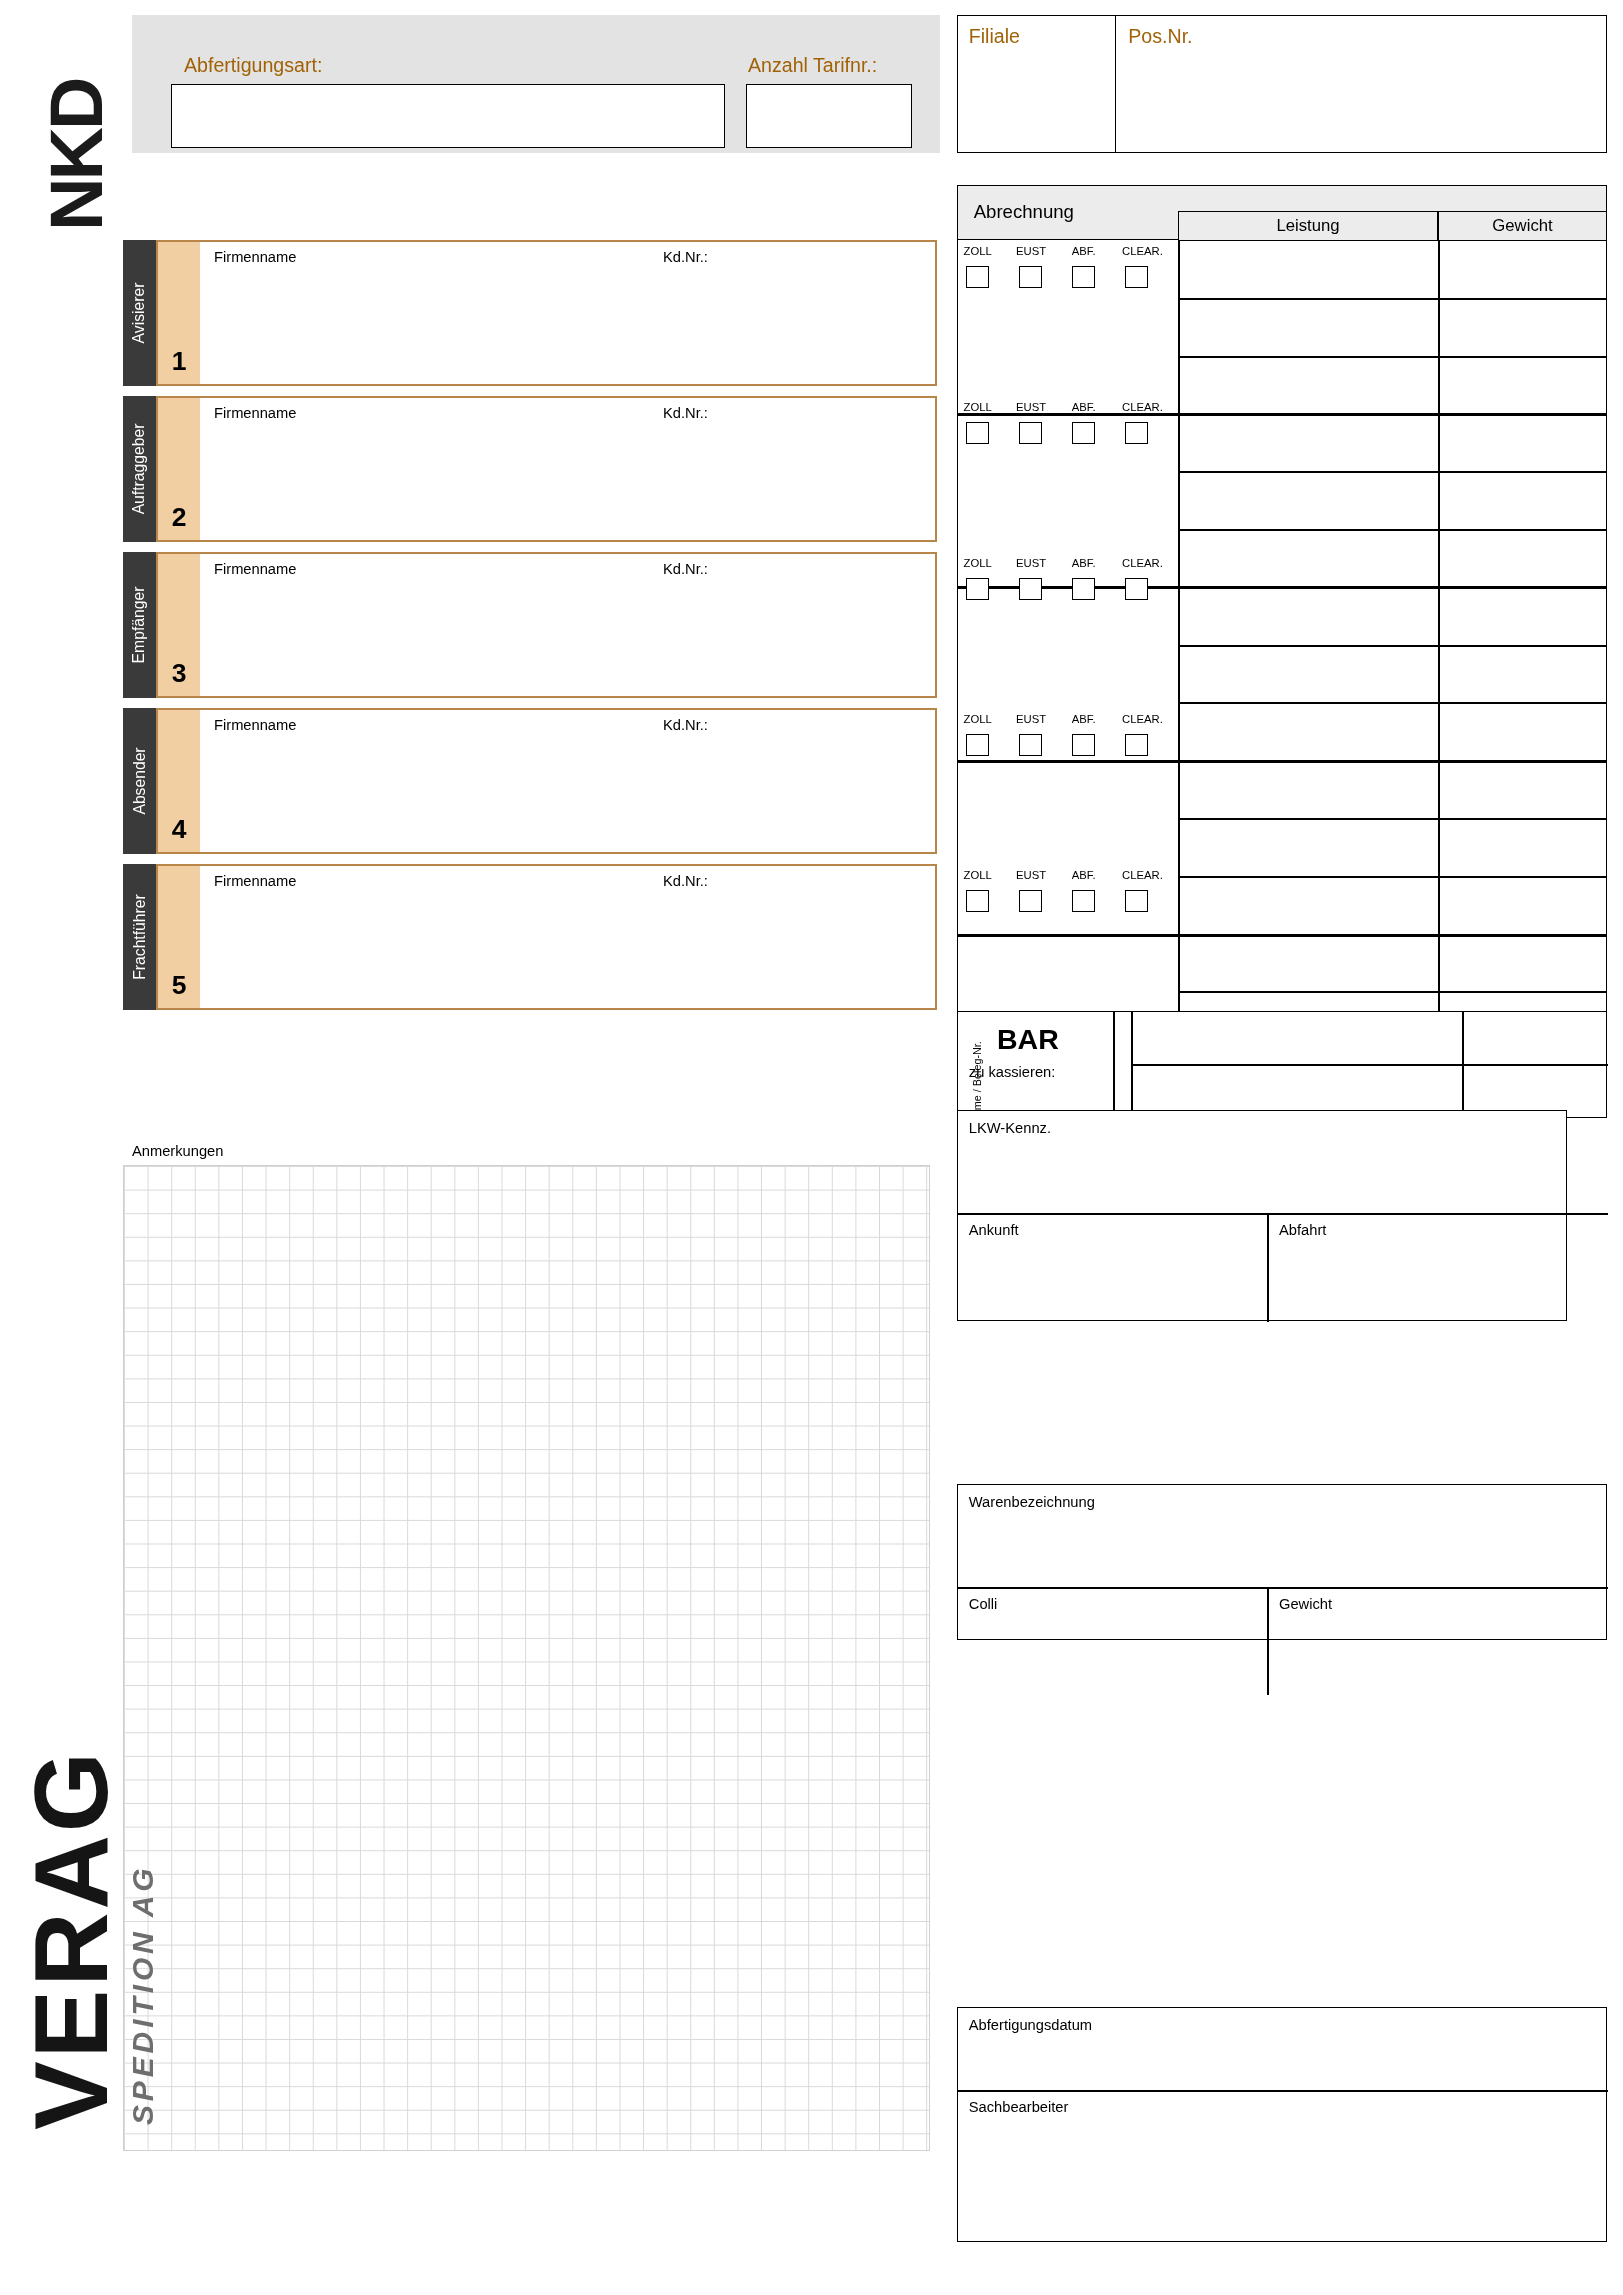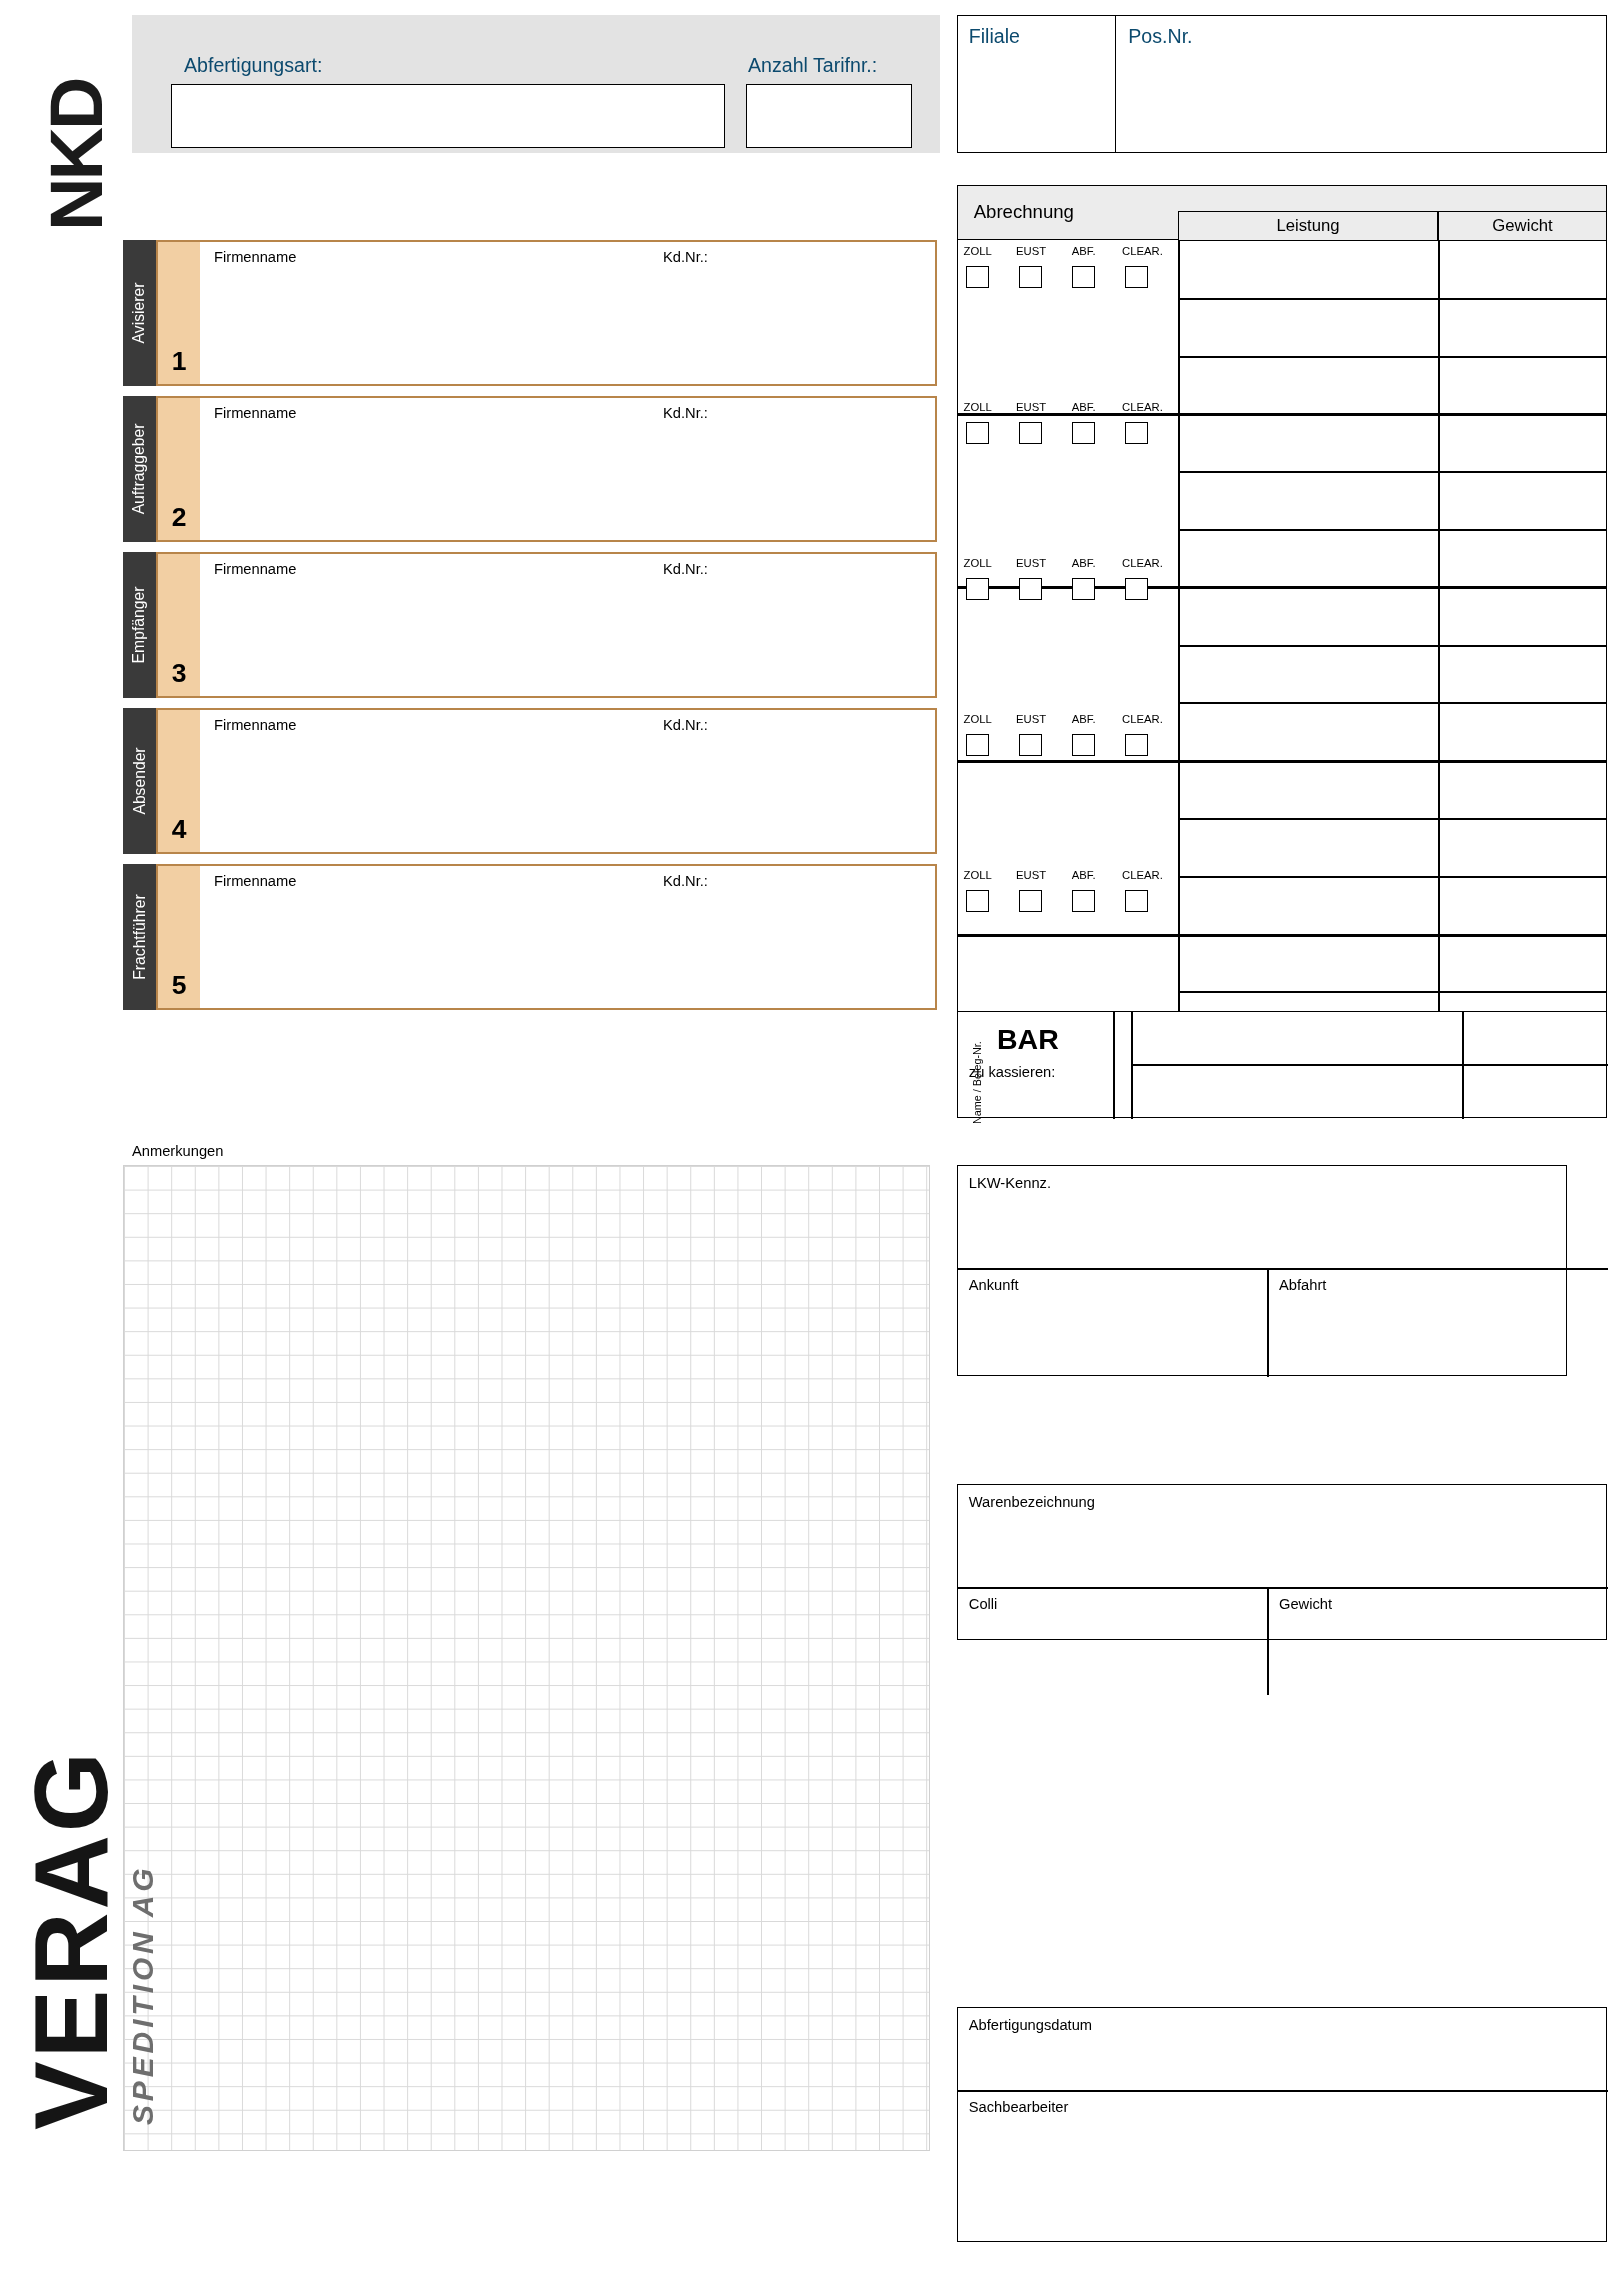--- a/index.html
+++ b/index.html
@@ -57,21 +57,21 @@
     margin-top: 2.9px;
     margin-left: 4.9px;
   }
 
   
   .hdr-grey {
     background: #e3e3e3;
   }
   .lbl {
     font-size: 19.6px;
-    color: #0c4a6e;
+    color: #a16207;
   }
   .lbl-sm { font-size: 14.7px; }
 
   
   .party-outer {
     border: 2px solid #b8854a;
     background: #fff;
   }
   .party-tab {
     background: #3a3a3a;
@@ -368,21 +368,21 @@
   <div class="abs grid-paper" style="left:123px; top:1165px; width:807px; height:986px;"></div>
 
   <div class="abs" style="left:14.7px; top:1659px; width:128px; height:481px;">
     <div class="verag-wrap abs" style="left:4.9px; top:471px;">
       <div class="verag-main">VERAG</div>
       <div class="verag-sub">SPEDITION AG</div>
     </div>
   </div>
 
 
-  <div class="abs bx" style="left:957px; top:1165px; width:610px; height:211px;">
+  <div class="abs bx" style="left:957px; top:1110px; width:610px; height:211px;">
     <div class="abs lbl-sm" style="left:10.8px; top:8.8px;">LKW-Kennz.</div>
     <div class="abs" style="left:10.8px; top:35px; width:623px; height:64px;"></div>
     <div class="abs" style="left:0; top:102px; width:650px; height:1.5px; background:#000;"></div>
     <div class="abs" style="left:309px; top:102px; width:1.5px; height:109px; background:#000;"></div>
     <div class="abs lbl-sm" style="left:10.8px; top:111px;">Ankunft</div>
     <div class="abs" style="left:10.8px; top:140px; width:285px; height:64px;"></div>
     <div class="abs lbl-sm" style="left:321px; top:111px;">Abfahrt</div>
     <div class="abs" style="left:321px; top:140px; width:285px; height:64px;"></div>
   </div>
 

